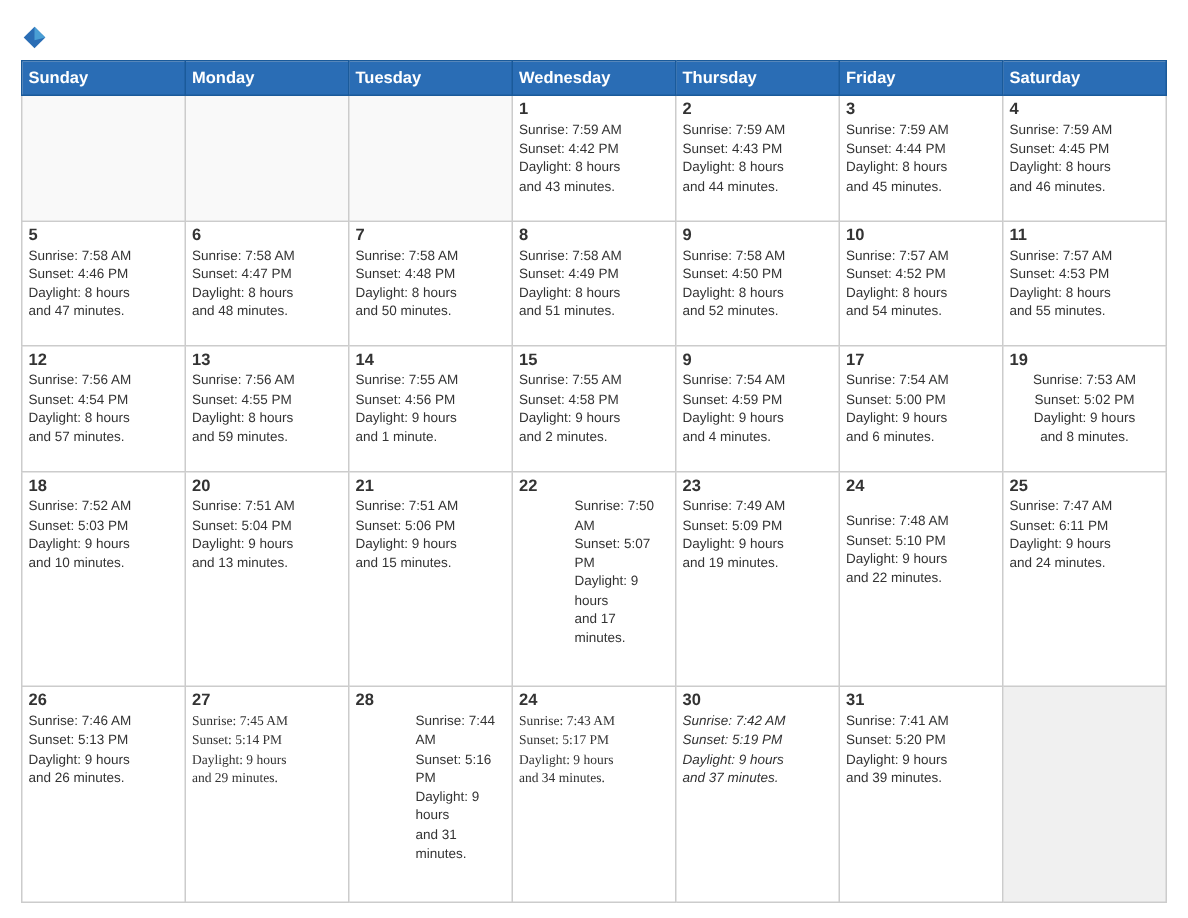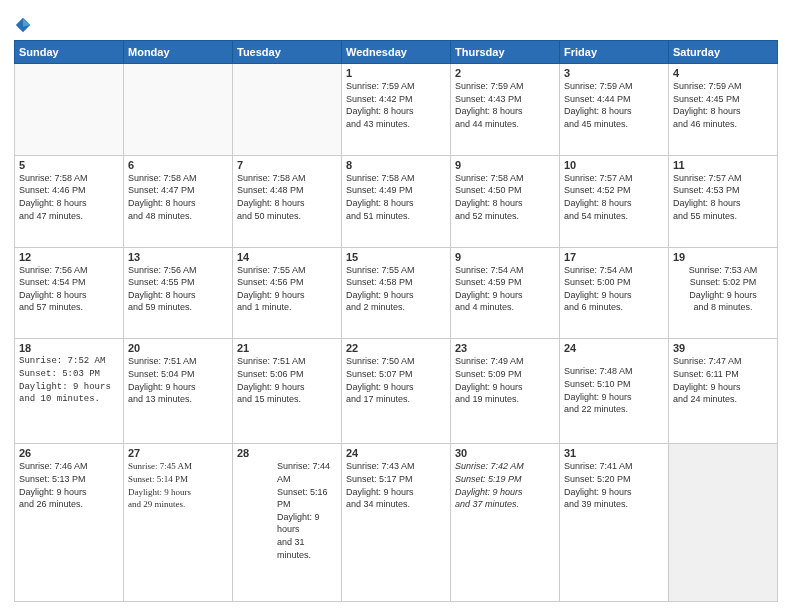--- a/index.html
+++ b/index.html
@@ -271,62 +271,62 @@
             <span class="day-num">19</span>
             <div class="day-info" style="white-space: pre-line; text-align: center;">Sunrise: 7:53 AM
 Sunset: 5:02 PM
 Daylight: 9 hours
 and 8 minutes.</div>
           </td>
         </tr>
         <tr>
           <td>
             <span class="day-num">18</span>
-            <div class="day-info" style="white-space: pre-line; font-family: Liberation Mono, monospace;">Sunrise: 7:52 AM
+            <div class="day-info" style="white-space: pre-line;">Sunrise: 7:52 AM
 Sunset: 5:03 PM
 Daylight: 9 hours
 and 10 minutes.</div>
           </td>
           <td>
             <span class="day-num">20</span>
             <div class="day-info" style="white-space: pre-line;">Sunrise: 7:51 AM
 Sunset: 5:04 PM
 Daylight: 9 hours
 and 13 minutes.</div>
           </td>
           <td>
             <span class="day-num">21</span>
             <div class="day-info" style="white-space: pre-line;">Sunrise: 7:51 AM
 Sunset: 5:06 PM
 Daylight: 9 hours
 and 15 minutes.</div>
           </td>
           <td>
             <span class="day-num">22</span>
-            <div class="day-info" style="white-space: pre-line;">Sunrise: 7:50 AM
+            <div class="day-info" style="white-space: pre-line; margin-left: 37px;">Sunrise: 7:50 AM
 Sunset: 5:07 PM
 Daylight: 9 hours
 and 17 minutes.</div>
           </td>
           <td>
             <span class="day-num">23</span>
             <div class="day-info" style="white-space: pre-line;">Sunrise: 7:49 AM
 Sunset: 5:09 PM
 Daylight: 9 hours
 and 19 minutes.</div>
           </td>
           <td>
             <span class="day-num">24</span>
             <div class="day-info" style="white-space: pre-line; margin-top: 11px;">Sunrise: 7:48 AM
 Sunset: 5:10 PM
 Daylight: 9 hours
 and 22 minutes.</div>
           </td>
           <td>
-            <span class="day-num">39</span>
+            <span class="day-num">25</span>
             <div class="day-info" style="white-space: pre-line;">Sunrise: 7:47 AM
 Sunset: 6:11 PM
 Daylight: 9 hours
 and 24 minutes.</div>
           </td>
         </tr>
         <tr>
           <td>
             <span class="day-num">26</span>
             <div class="day-info" style="white-space: pre-line;">Sunrise: 7:46 AM
@@ -343,21 +343,21 @@
           </td>
           <td>
             <span class="day-num">28</span>
             <div class="day-info" style="white-space: pre-line; margin-left: 40px;">Sunrise: 7:44 AM
 Sunset: 5:16 PM
 Daylight: 9 hours
 and 31 minutes.</div>
           </td>
           <td>
             <span class="day-num">24</span>
-            <div class="day-info" style="white-space: pre-line;">Sunrise: 7:43 AM
+            <div class="day-info" style="white-space: pre-line; font-family: Liberation Serif, serif;">Sunrise: 7:43 AM
 Sunset: 5:17 PM
 Daylight: 9 hours
 and 34 minutes.</div>
           </td>
           <td>
             <span class="day-num">30</span>
             <div class="day-info" style="white-space: pre-line; font-style: italic;">Sunrise: 7:42 AM
 Sunset: 5:19 PM
 Daylight: 9 hours
 and 37 minutes.</div>

